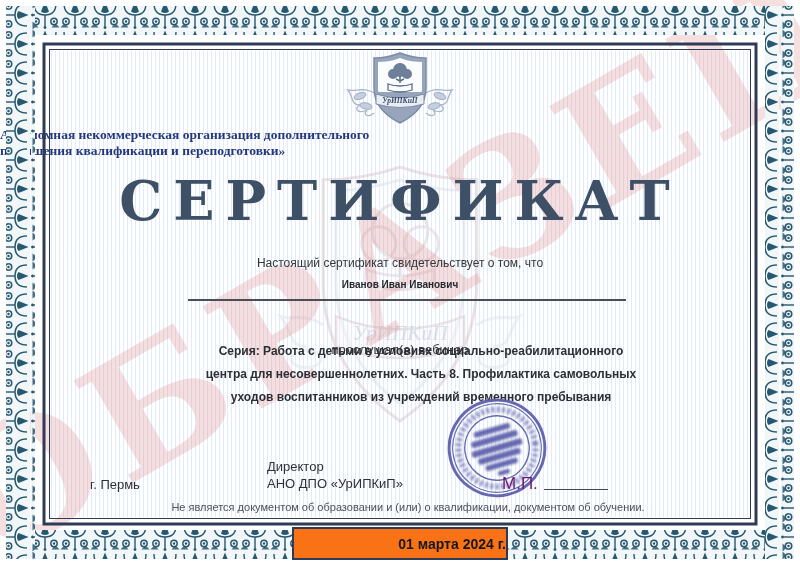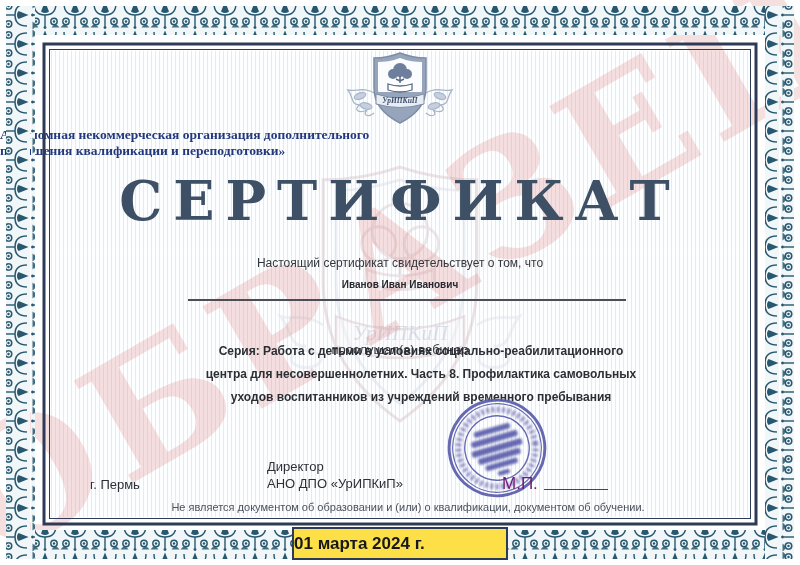--- a/index.html
+++ b/index.html
@@ -43,23 +43,23 @@
     font-size:12px;line-height:23px;font-weight:bold;color:#2b2e34;z-index:3;padding-left:21px;
   }
   .stamp{left:445px;top:396px;z-index:3;}
   .director{left:267px;top:459px;font-size:13px;line-height:16.5px;color:#2e3038;z-index:4;}
   .city{left:62px;top:477px;font-size:13px;color:#2e3038;z-index:4;margin-left:28px;}
   .seal-label{left:502px;top:474px;font-size:17px;color:#701a75;z-index:4;}
   .sig-line{left:544px;top:489px;width:64px;border-top:1.5px solid #43464d;z-index:4;}
   .disclaimer{left:0;top:501px;width:800px;text-align:center;font-size:11px;color:#4b505c;z-index:3;margin-left:8px;}
   .date-box{
     left:50%;top:527px;transform:translateX(-50%);
-    width:212px;height:29px;background:#fde047;border:2px solid #2e3b56;
-    display:flex;align-items:center;justify-content:flex-start;
-    font-size:17px;font-weight:bold;color:#16181c;z-index:6;
+    width:212px;height:29px;background:#f97316;border:2px solid #2e3b56;
+    display:flex;align-items:center;justify-content:flex-end;
+    font-size:14px;font-weight:bold;color:#16181c;z-index:6;
   }
   .border-svg{left:0;top:0;z-index:5;pointer-events:none;}
   .logo{left:340px;top:50px;z-index:3;}
 </style>
 </head>
 <body>
 
 <div class="page">
 
   <div class="abs texture"></div>

